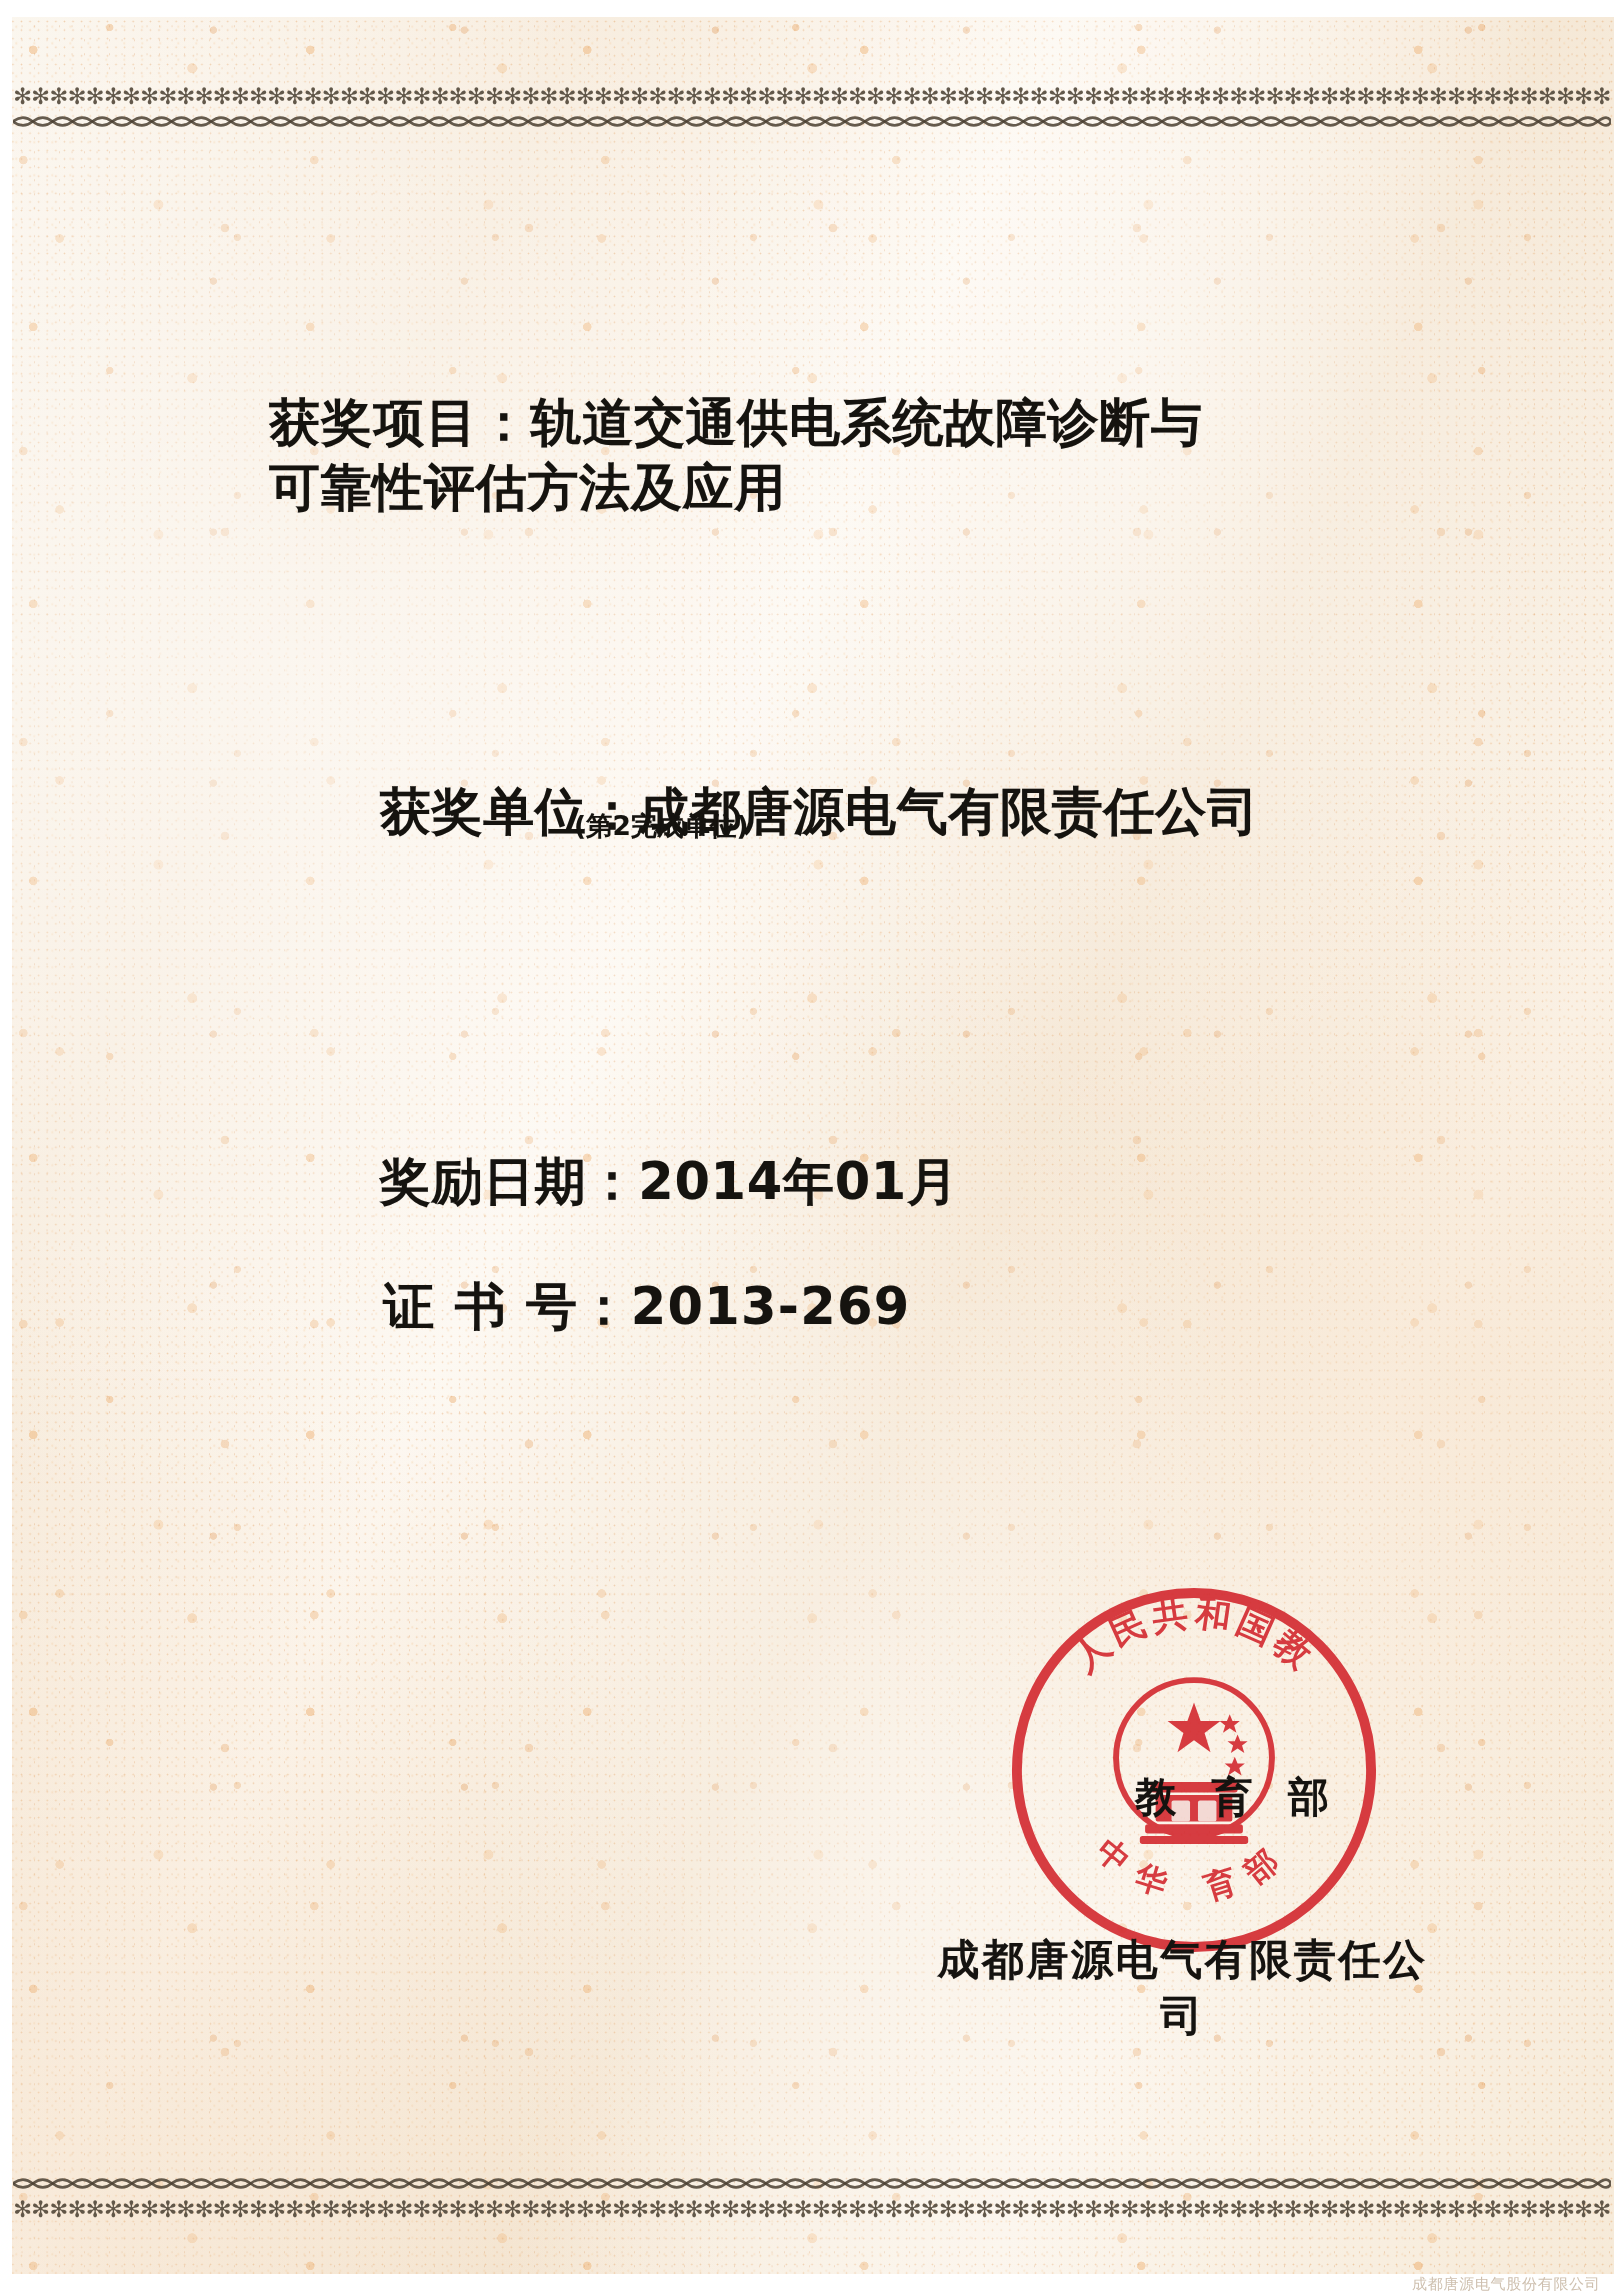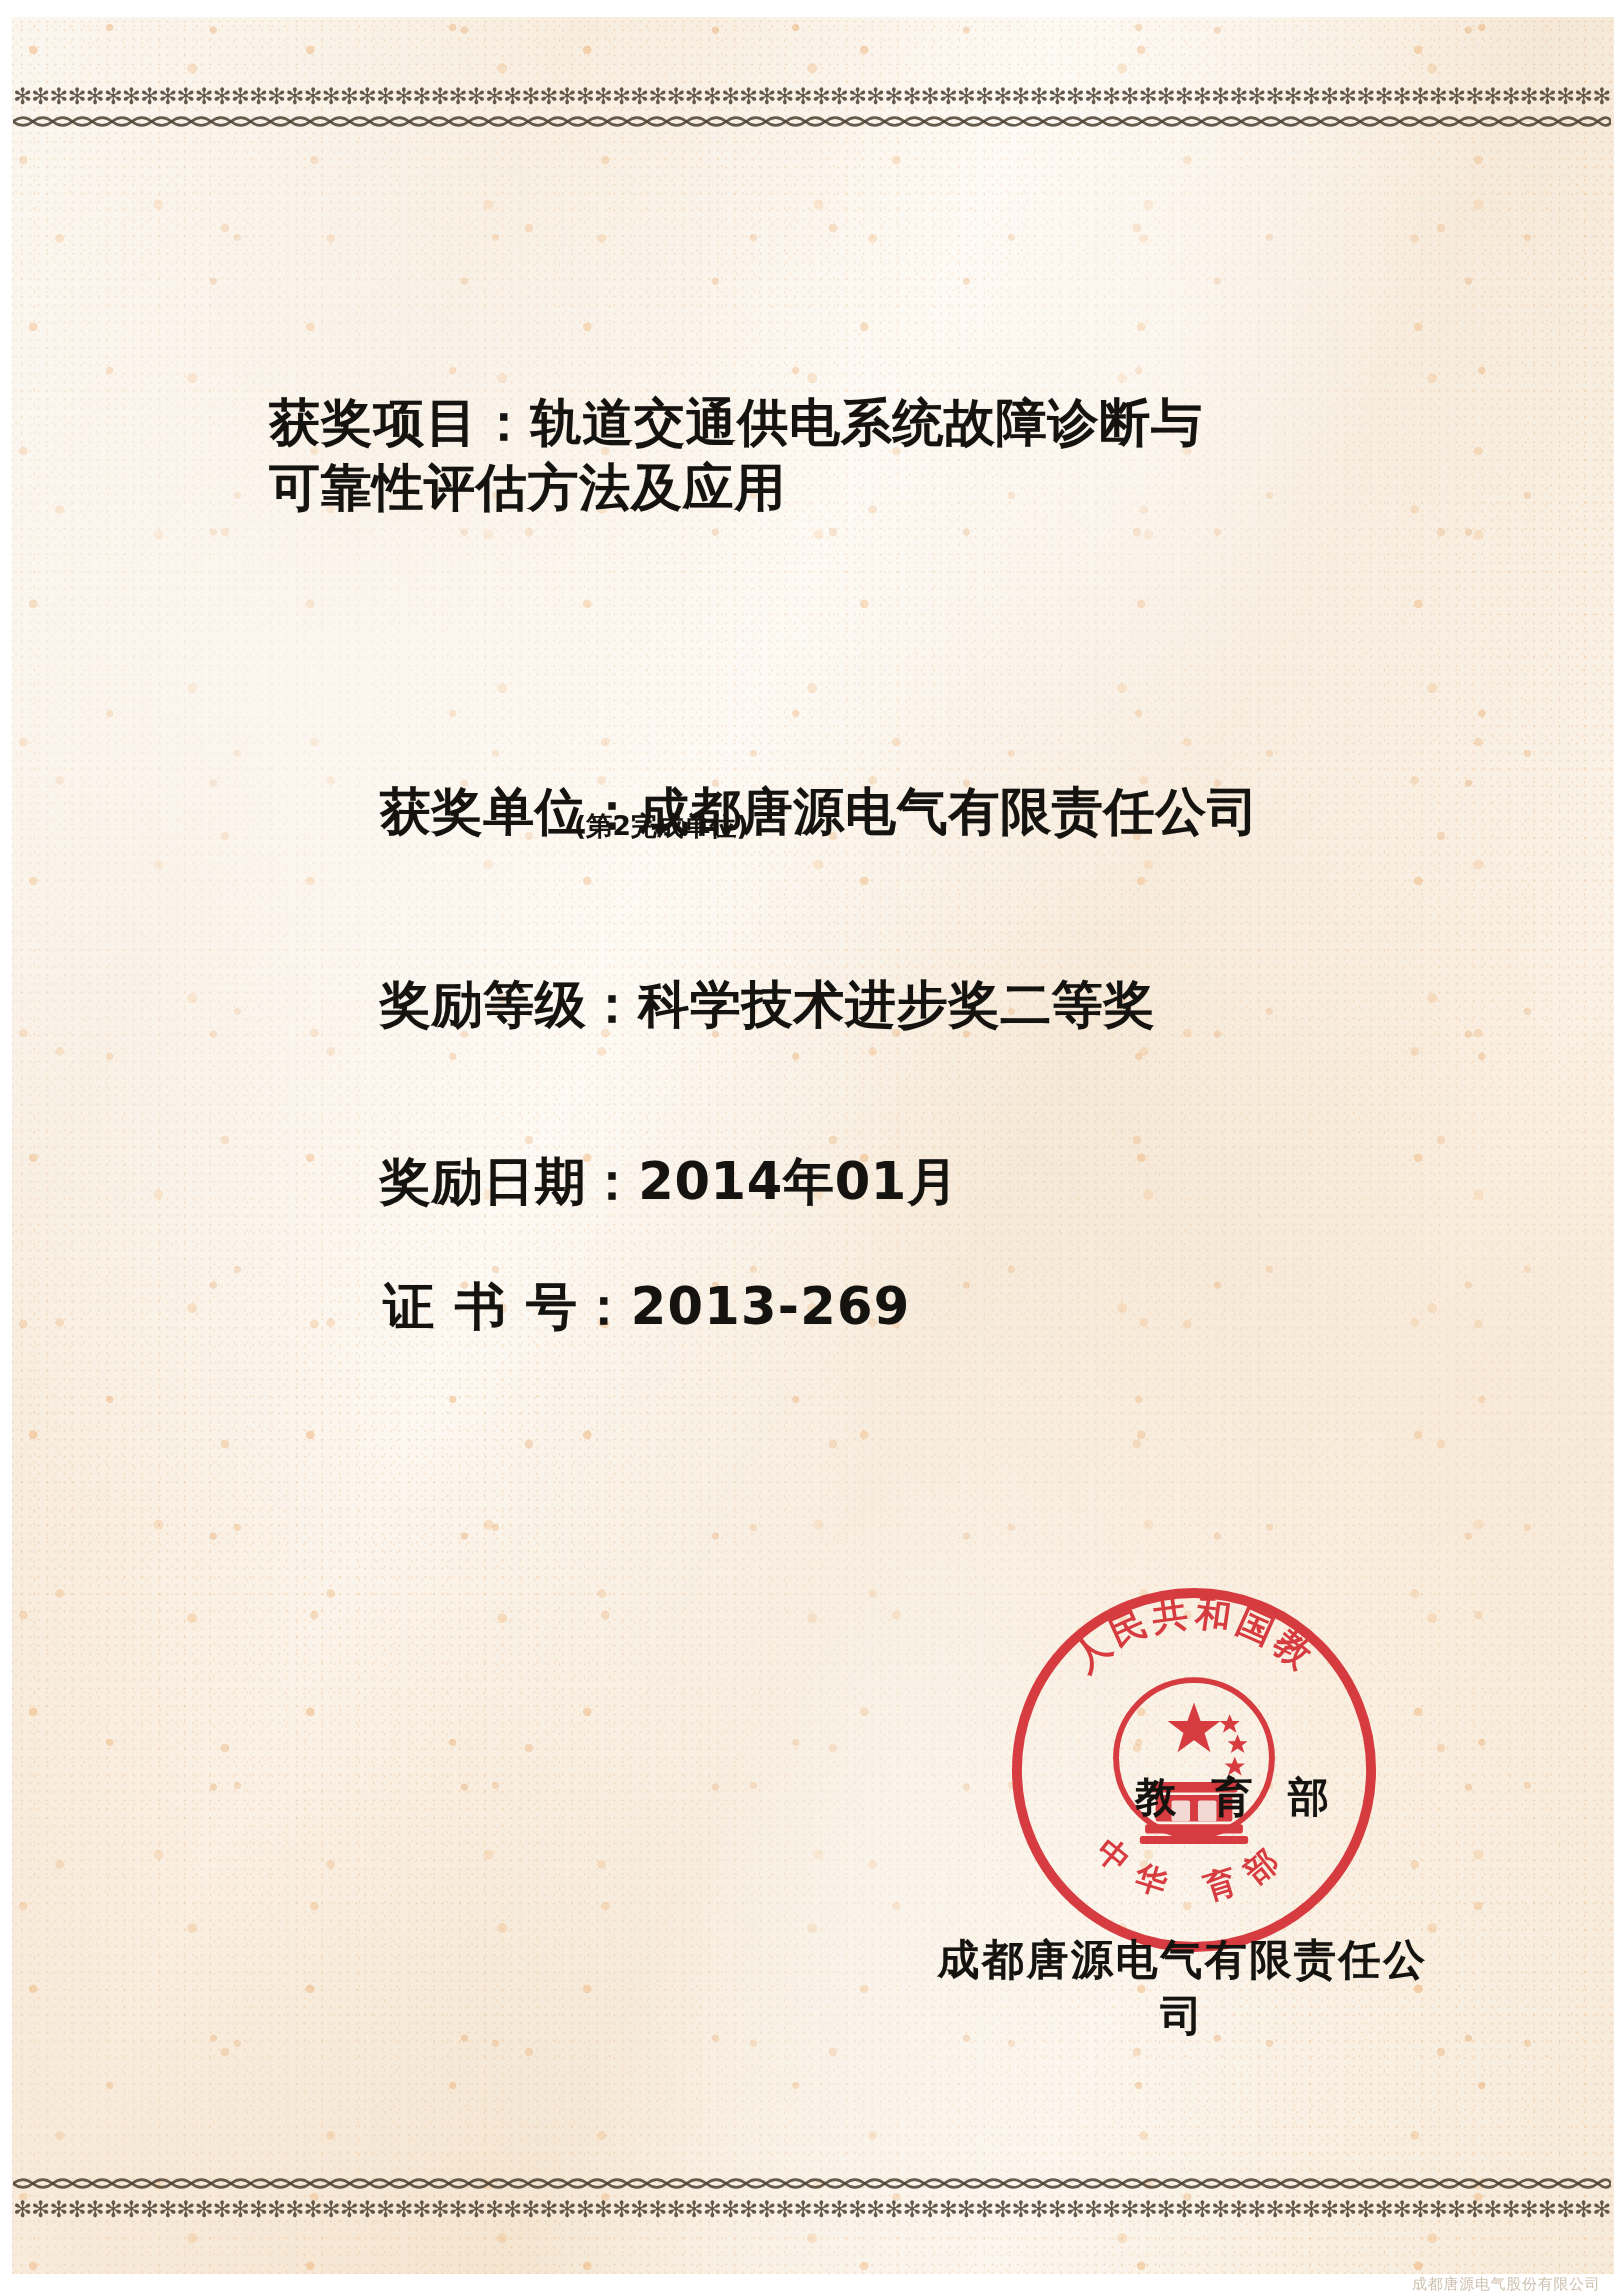--- a/index.html
+++ b/index.html
@@ -256,23 +256,20 @@
     <div class="field row-project">
       <span class="label">获奖项目：</span><span>轨道交通供电系统故障诊断与</span><br>
       <span style="display:inline-block;margin-left:0">可靠性评估方法及应用</span>
     </div>
 
     <div class="field row-unit">
       <span class="label">获奖单位：</span><span>成都唐源电气有限责任公司</span>
     </div>
     <div class="field row-unit-sub">(第2完成单位)</div>
 
-    <div class="field row-level">
-      <span class="label">奖励等级：</span><span>科学技术进步奖二等奖</span>
-    </div>
 
     <div class="field row-date">
       <span class="label">奖励日期：</span><span>2014年01月</span>
     </div>
 
     <div class="field row-certno">
       <span class="label">证 书 号：</span><span>2013-269</span>
     </div>
 
     <div class="seal">

